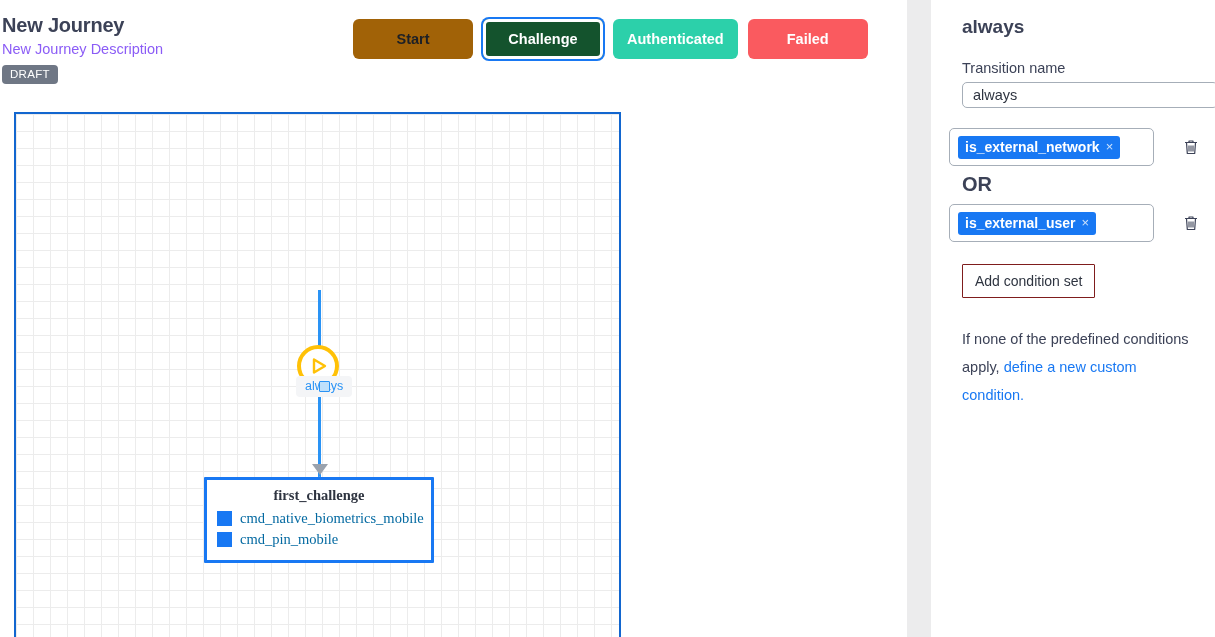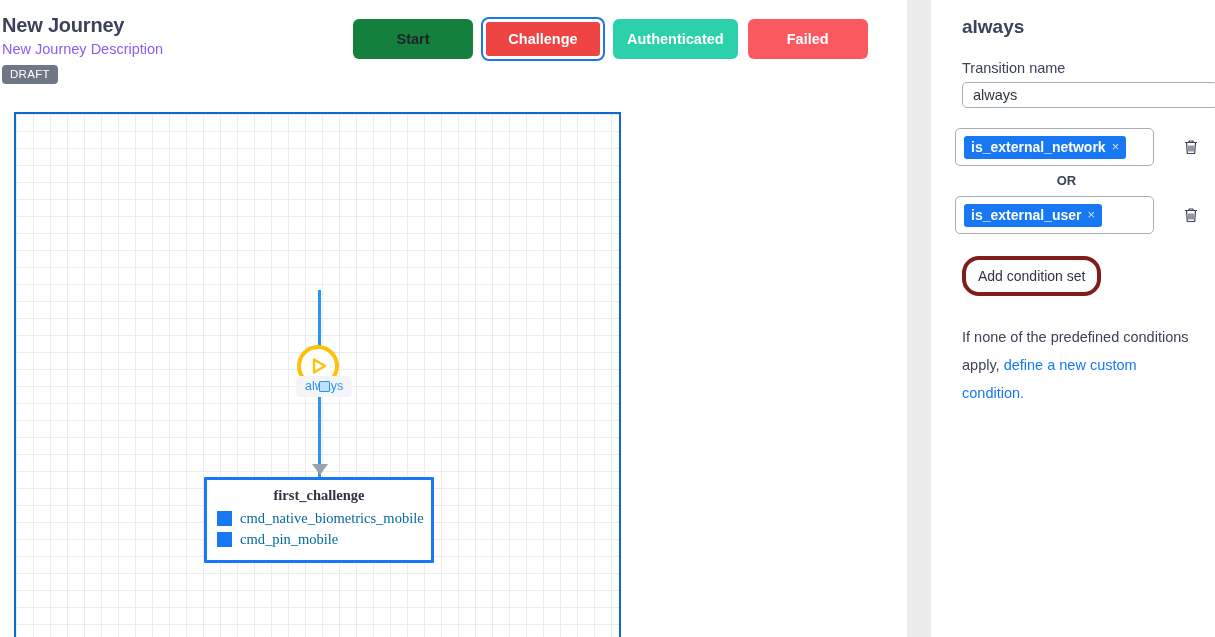--- a/index.html
+++ b/index.html
@@ -240,21 +240,21 @@
     padding: 0 10px;
     box-sizing: border-box;
     font-family: "Liberation Sans", sans-serif;
     font-size: 14.5px;
     color: #2e3440;
     background: #ffffff;
   }
   .cond-row {
     display: flex;
     align-items: center;
-    margin-left: 8px;
+    margin-left: 2px;
     margin-bottom: 0;
   }
   .cond-box {
     width: 209px;
     height: 38px;
     border: 1px solid #a6aeb8;
     border-radius: 5px;
     display: flex;
     align-items: center;
     padding: 0 8px;
@@ -282,33 +282,33 @@
   .trash-btn {
     margin-left: 29px;
     width: 16px;
     height: 18px;
     cursor: pointer;
     display: flex;
     align-items: center;
     justify-content: center;
   }
   .or-label {
-    text-align: center;
+    text-align: left;
     width: 209px;
     margin-left: 15px;
-    font-size: 13px;
+    font-size: 20px;
     font-weight: bold;
     color: #3c4257;
     padding: 7px 0 8px 0;
   }
   .add-btn {
     margin: 22px 0 0 15px;
     background: #ffffff;
-    border: 4px solid #7f1d1d;
-    border-radius: 17px;
+    border: 1px solid #7f1d1d;
+    border-radius: 1px;
     font-family: "Liberation Sans", sans-serif;
     font-size: 14px;
     color: #2e3440;
     padding: 8px 12px;
     cursor: pointer;
   }
   .hint {
     margin: 27px 0 0 15px;
     width: 240px;
     font-size: 14.5px;
@@ -326,22 +326,22 @@
 
 <div id="app">
 
   <div class="header">
     <div class="title-block">
       <div class="journey-title">New Journey</div>
       <div class="journey-desc">New Journey Description</div>
       <div class="draft-badge">DRAFT</div>
     </div>
     <div class="state-buttons" id="state-buttons">
-        <button class="state-btn" style="background: #15803d; color: rgb(29, 32, 38);">Start</button>
-        <button class="state-btn selected" style="background: #ef4444; color: rgb(255, 255, 255); padding-left: 14px;">Challenge</button>
+        <button class="state-btn" style="background: #a16207; color: rgb(29, 32, 38);">Start</button>
+        <button class="state-btn selected" style="background: #14532d; color: rgb(255, 255, 255); padding-left: 14px;">Challenge</button>
         <button class="state-btn" style="background: rgb(44, 208, 170); color: rgb(255, 255, 255);">Authenticated</button>
         <button class="state-btn" style="background: rgb(250, 90, 95); color: rgb(255, 255, 255);">Failed</button>
       </div>
   </div>
 
   <div class="canvas-wrap">
     <div class="canvas-inner">
 
       <div class="edge-line"></div>
       <div class="arrow-head"></div>

